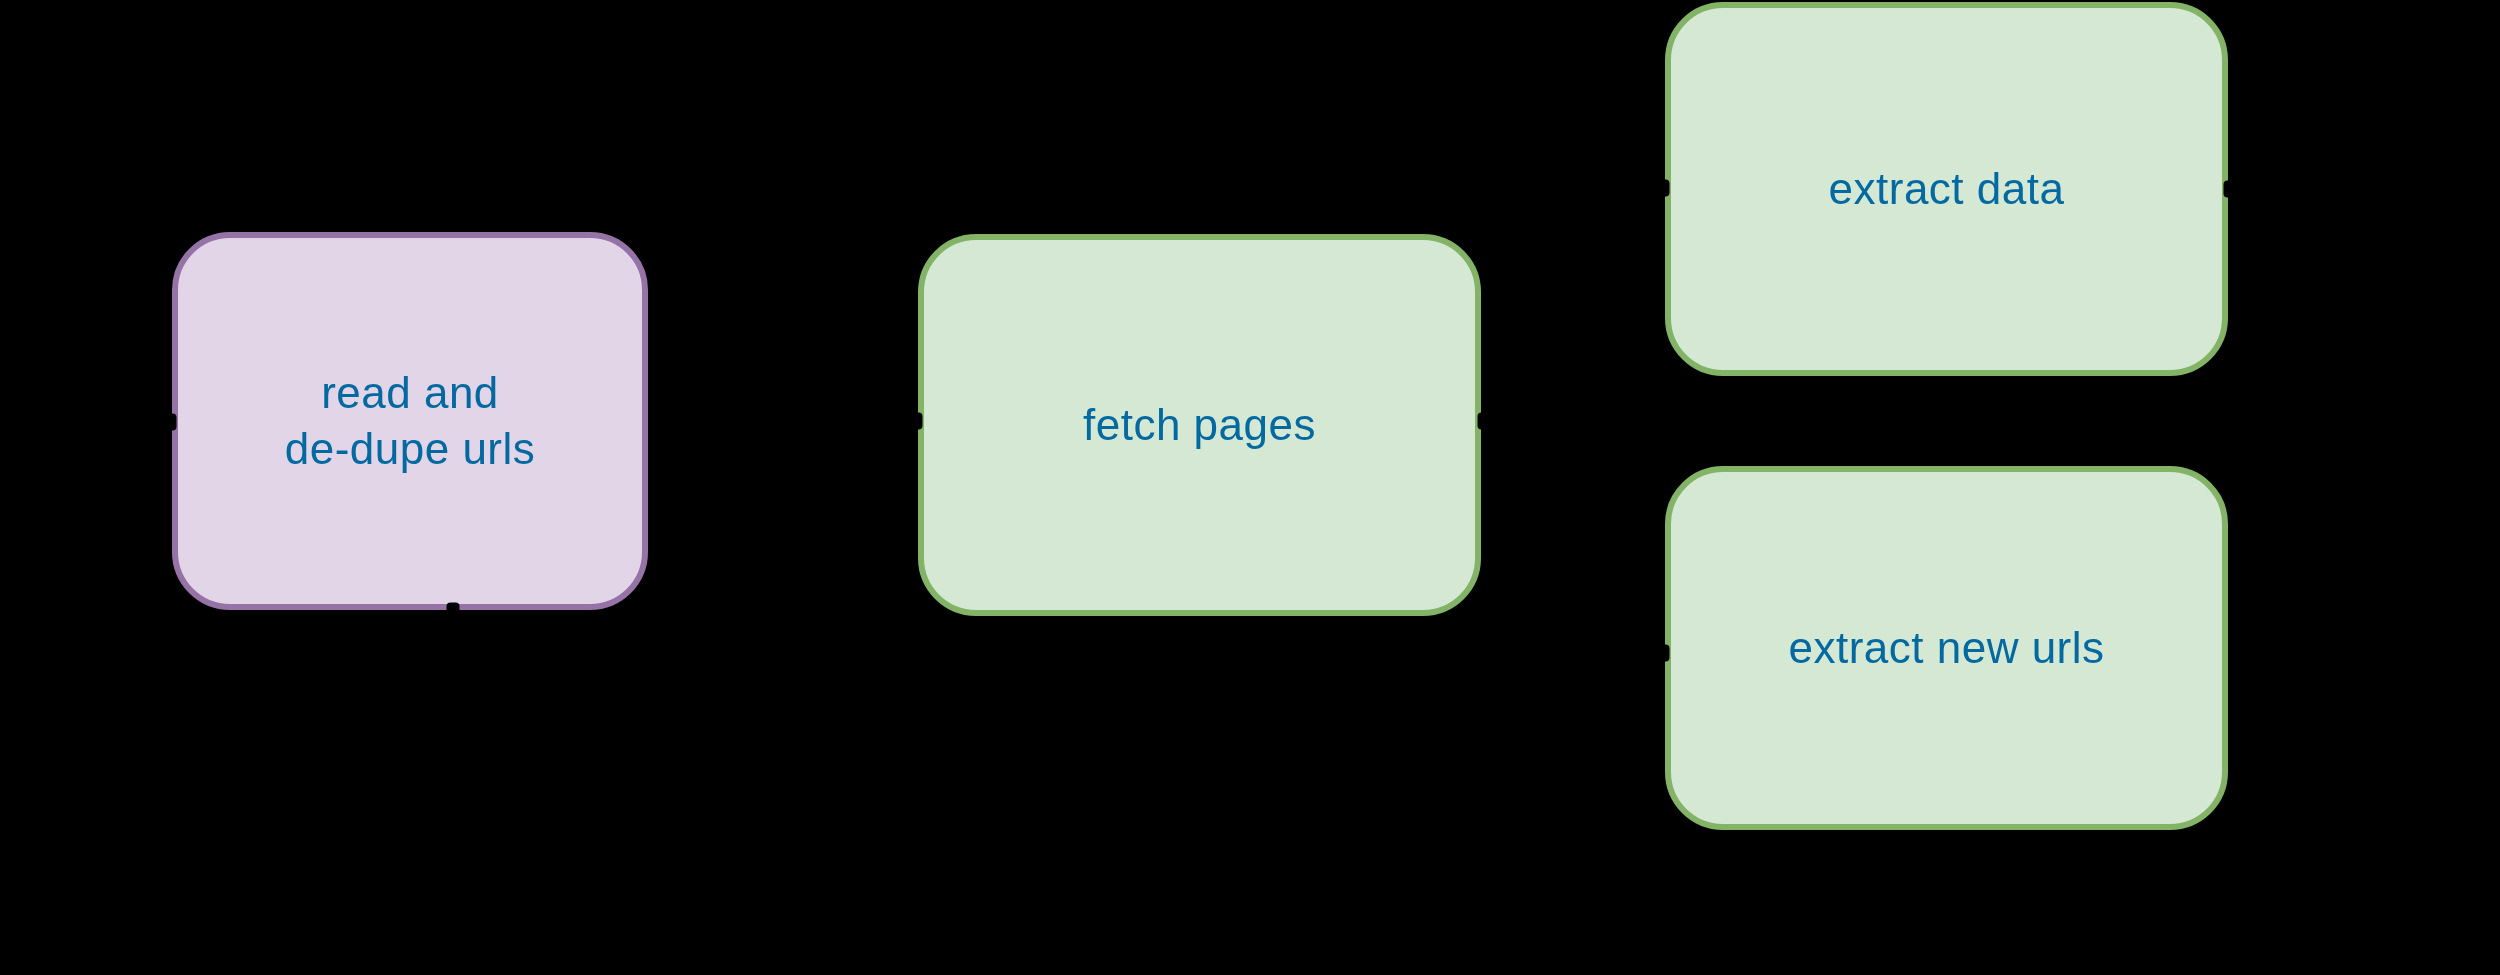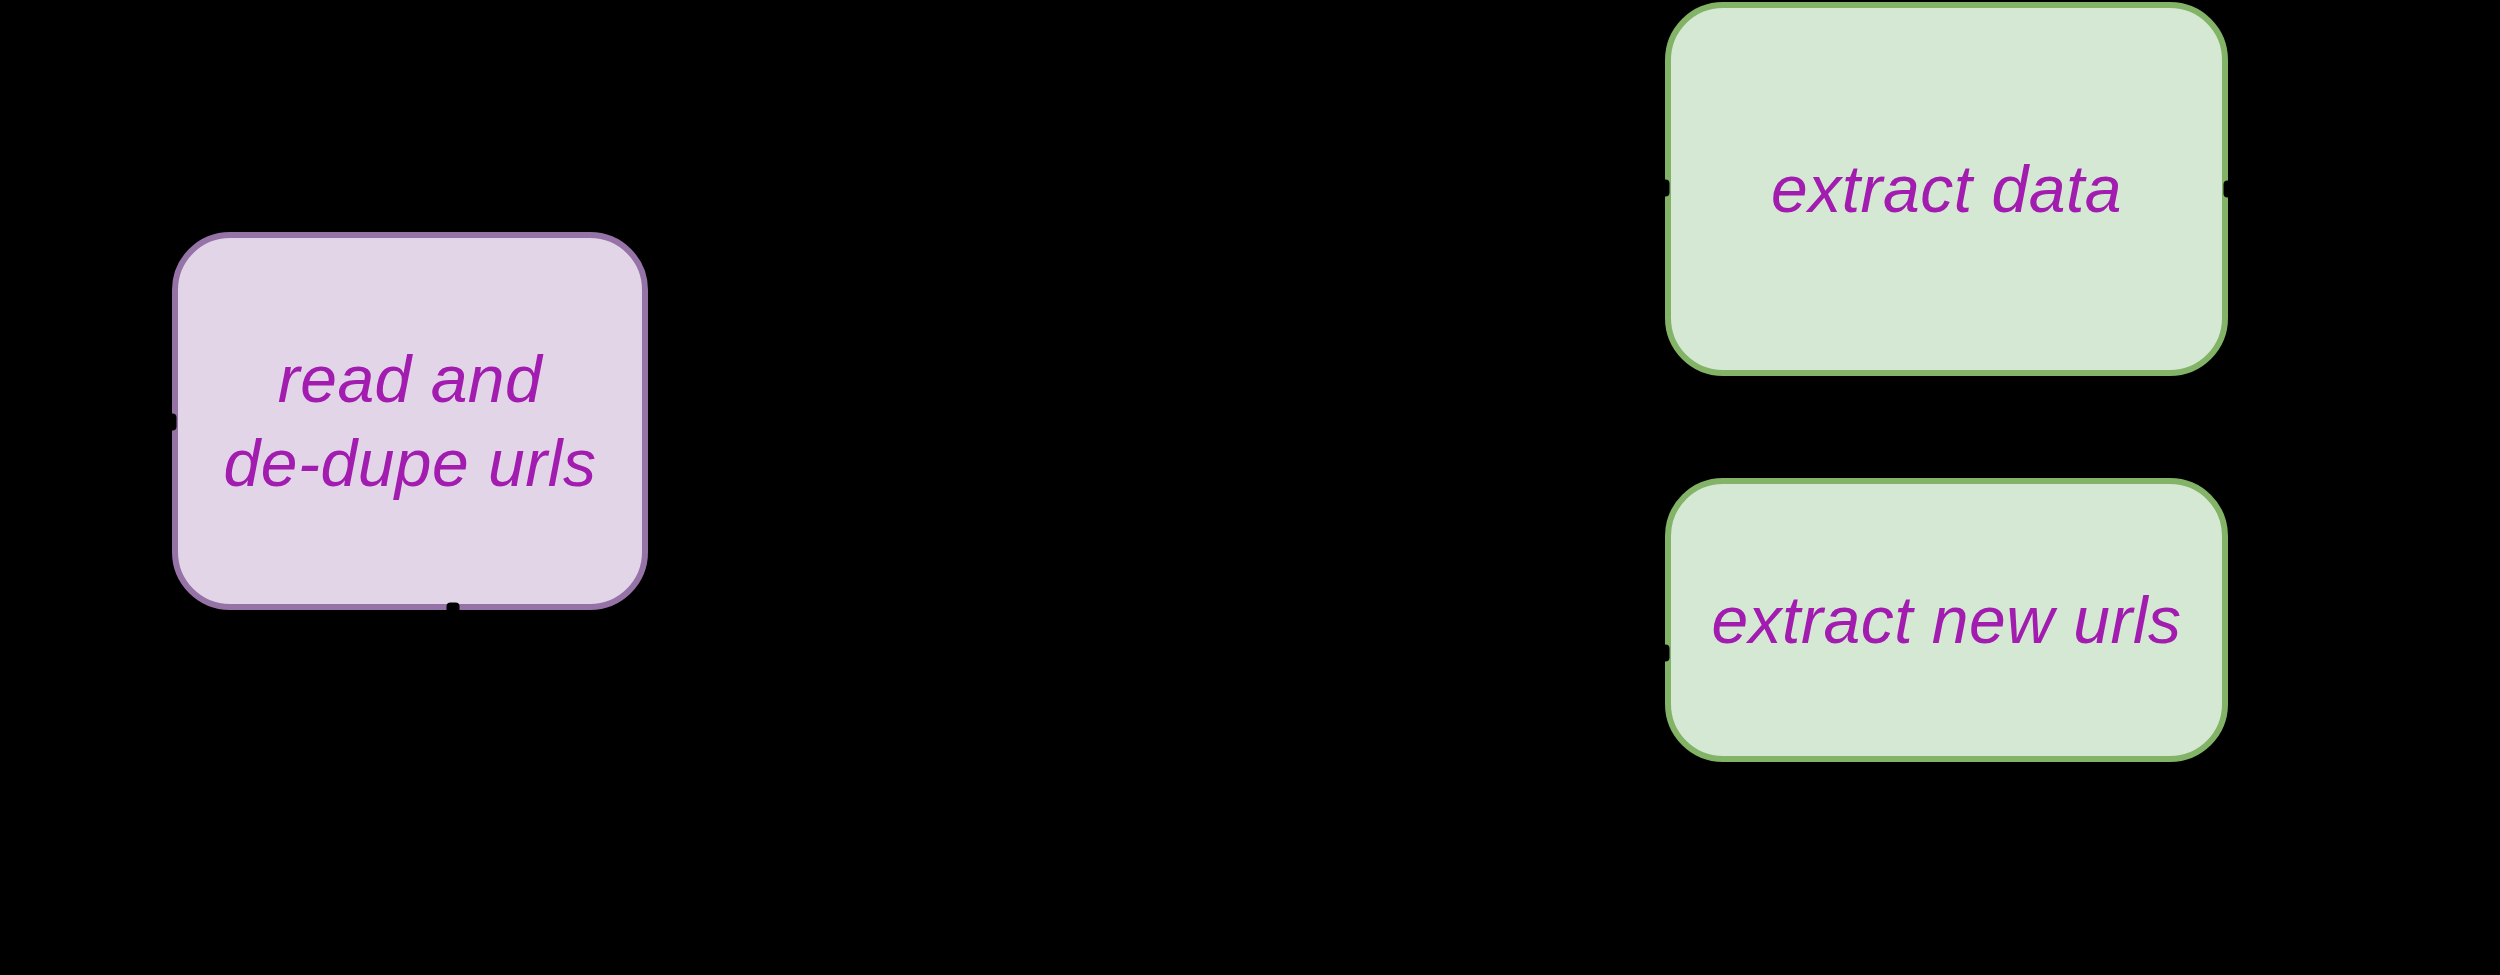--- a/index.html
+++ b/index.html
@@ -20,26 +20,25 @@
     box-sizing: border-box;
     border-style: solid;
     border-width: 6px;
     border-radius: 58px;
     display: flex;
     align-items: center;
     justify-content: center;
     text-align: center;
   }
   .node-label {
-    font-size: 66px;
+    font-size: 44px;
     line-height: 1.28;
-    color: #a21caf;
+    color: #0369a1;
     white-space: pre-line;
     letter-spacing: 0.5px;
-    font-style: italic;
   }
   .nub {
     position: absolute;
     width: 13px;
     height: 17px;
     background: #000000;
     border-radius: 4px;
     transform: translate(-50%, -50%);
     z-index: 3;
   }
@@ -47,26 +46,29 @@
 </head>
 <body>
 
 <div class="canvas">
 
   <div class="node" style="left: 172px; top: 232px; width: 476px; height: 378px; background: rgb(225, 213, 231); border-color: rgb(150, 115, 166);">
     <span class="node-label">read and
 de-dupe urls</span>
   </div>
 
+  <div class="node" style="left: 918px; top: 234px; width: 563px; height: 382px; background: rgb(213, 232, 212); border-color: rgb(130, 179, 102);">
+    <span class="node-label">fetch pages</span>
+  </div>
 
   <div class="node" style="left: 1665px; top: 2px; width: 563px; height: 374px; background: rgb(213, 232, 212); border-color: rgb(130, 179, 102);">
     <span class="node-label">extract data</span>
   </div>
 
-  <div class="node" style="left: 1665px; top: 466px; width: 563px; height: 284px; background: rgb(213, 232, 212); border-color: rgb(130, 179, 102); margin-top: 12px;">
+  <div class="node" style="left: 1665px; top: 466px; width: 563px; height: 364px; background: rgb(213, 232, 212); border-color: rgb(130, 179, 102);">
     <span class="node-label">extract new urls</span>
   </div>
 
   <span class="nub" style="left: 170px; top: 422px;"></span>
   <span class="nub" style="left: 737px; top: 422px;"></span>
   <span class="nub" style="left: 453px; top: 611px;"></span>
   <span class="nub" style="left: 916px; top: 421px;"></span>
   <span class="nub" style="left: 1484px; top: 421px;"></span>
   <span class="nub" style="left: 1663px; top: 188px;"></span>
   <span class="nub" style="left: 2230px; top: 189px;"></span>

